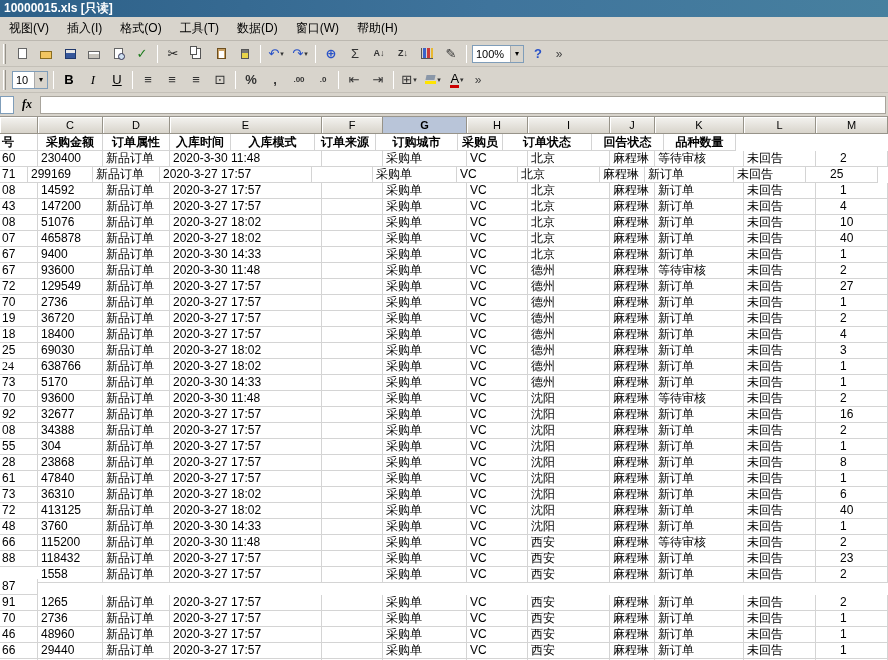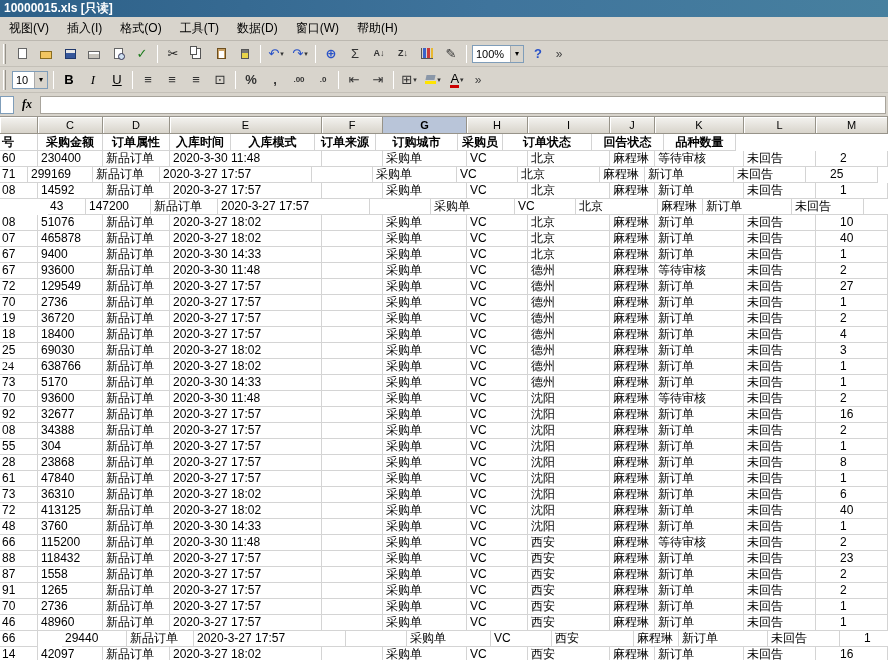--- a/index.html
+++ b/index.html
@@ -363,21 +363,21 @@
         <div class="cl" style="width: 61px;"></div>
         <div class="cl" style="width: 84px;">采购单</div>
         <div class="cl" style="width: 61px;">VC</div>
         <div class="cl" style="width: 82px;">北京</div>
         <div class="cl" style="width: 45px;">麻程琳</div>
         <div class="cl" style="width: 89px;">新订单</div>
         <div class="cl" style="width: 72px;">未回告</div>
         <div class="cl cM" style="width: 72px;">1</div>
       </div>
       <div class="gr gr-data">
-        <div class="cl c0" style="width: 38px; margin-left: 48px;">43</div>
+        <div class="cl c0" style="width: 38px;">43</div>
         <div class="cl" style="width: 65px;">147200</div>
         <div class="cl" style="width: 67px;">新品订单</div>
         <div class="cl" style="width: 152px;">2020-3-27 17:57</div>
         <div class="cl" style="width: 61px;"></div>
         <div class="cl" style="width: 84px;">采购单</div>
         <div class="cl" style="width: 61px;">VC</div>
         <div class="cl" style="width: 82px;">北京</div>
         <div class="cl" style="width: 45px;">麻程琳</div>
         <div class="cl" style="width: 89px;">新订单</div>
         <div class="cl" style="width: 72px;">未回告</div>
@@ -545,21 +545,21 @@
         <div class="cl" style="width: 61px;"></div>
         <div class="cl" style="width: 84px;">采购单</div>
         <div class="cl" style="width: 61px;">VC</div>
         <div class="cl" style="width: 82px;">沈阳</div>
         <div class="cl" style="width: 45px;">麻程琳</div>
         <div class="cl" style="width: 89px;">等待审核</div>
         <div class="cl" style="width: 72px;">未回告</div>
         <div class="cl cM" style="width: 72px;">2</div>
       </div>
       <div class="gr gr-data">
-        <div class="cl c0" style="width: 38px;">92</div>
+        <div class="cl c0" style="width: 38px; font-style: italic;">92</div>
         <div class="cl" style="width: 65px;">32677</div>
         <div class="cl" style="width: 67px;">新品订单</div>
         <div class="cl" style="width: 152px;">2020-3-27 17:57</div>
         <div class="cl" style="width: 61px;"></div>
         <div class="cl" style="width: 84px;">采购单</div>
         <div class="cl" style="width: 61px;">VC</div>
         <div class="cl" style="width: 82px;">沈阳</div>
         <div class="cl" style="width: 45px;">麻程琳</div>
         <div class="cl" style="width: 89px;">新订单</div>
         <div class="cl" style="width: 72px;">未回告</div>
@@ -685,21 +685,21 @@
         <div class="cl" style="width: 61px;"></div>
         <div class="cl" style="width: 84px;">采购单</div>
         <div class="cl" style="width: 61px;">VC</div>
         <div class="cl" style="width: 82px;">西安</div>
         <div class="cl" style="width: 45px;">麻程琳</div>
         <div class="cl" style="width: 89px;">新订单</div>
         <div class="cl" style="width: 72px;">未回告</div>
         <div class="cl cM" style="width: 72px;">23</div>
       </div>
       <div class="gr gr-data">
-        <div class="cl c0" style="width: 38px;">87</div>
+        <div class="cl c0" style="width: 38px; margin-top: 12px;">87</div>
         <div class="cl" style="width: 65px;">1558</div>
         <div class="cl" style="width: 67px;">新品订单</div>
         <div class="cl" style="width: 152px;">2020-3-27 17:57</div>
         <div class="cl" style="width: 61px;"></div>
         <div class="cl" style="width: 84px;">采购单</div>
         <div class="cl" style="width: 61px;">VC</div>
         <div class="cl" style="width: 82px;">西安</div>
         <div class="cl" style="width: 45px;">麻程琳</div>
         <div class="cl" style="width: 89px;">新订单</div>
         <div class="cl" style="width: 72px;">未回告</div>
@@ -742,21 +742,21 @@
         <div class="cl" style="width: 84px;">采购单</div>
         <div class="cl" style="width: 61px;">VC</div>
         <div class="cl" style="width: 82px;">西安</div>
         <div class="cl" style="width: 45px;">麻程琳</div>
         <div class="cl" style="width: 89px;">新订单</div>
         <div class="cl" style="width: 72px;">未回告</div>
         <div class="cl cM" style="width: 72px;">1</div>
       </div>
       <div class="gr gr-data">
         <div class="cl c0" style="width: 38px;">66</div>
-        <div class="cl" style="width: 65px; margin-left: 24px;">29440</div>
+        <div class="cl" style="width: 65px;">29440</div>
         <div class="cl" style="width: 67px;">新品订单</div>
         <div class="cl" style="width: 152px;">2020-3-27 17:57</div>
         <div class="cl" style="width: 61px;"></div>
         <div class="cl" style="width: 84px;">采购单</div>
         <div class="cl" style="width: 61px;">VC</div>
         <div class="cl" style="width: 82px;">西安</div>
         <div class="cl" style="width: 45px;">麻程琳</div>
         <div class="cl" style="width: 89px;">新订单</div>
         <div class="cl" style="width: 72px;">未回告</div>
         <div class="cl cM" style="width: 72px;">1</div>

